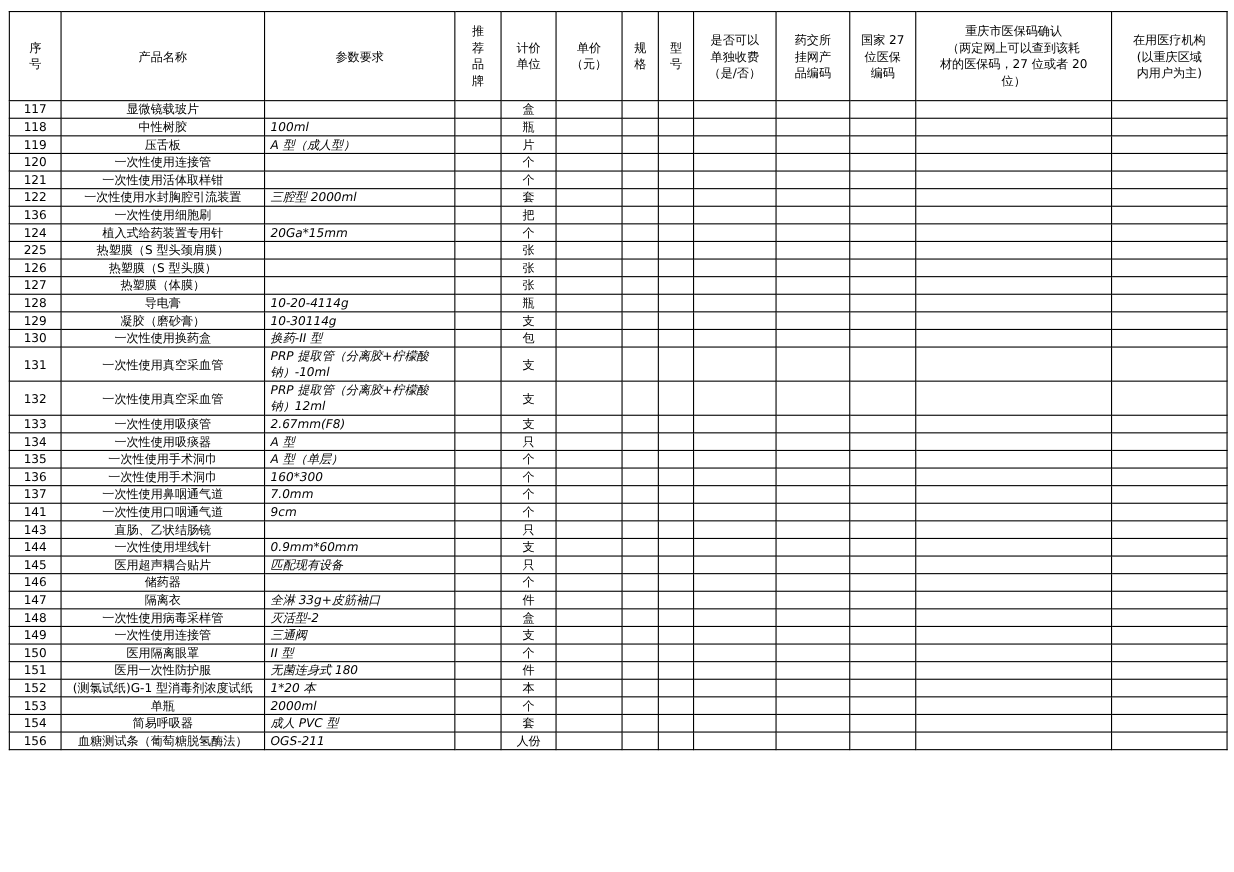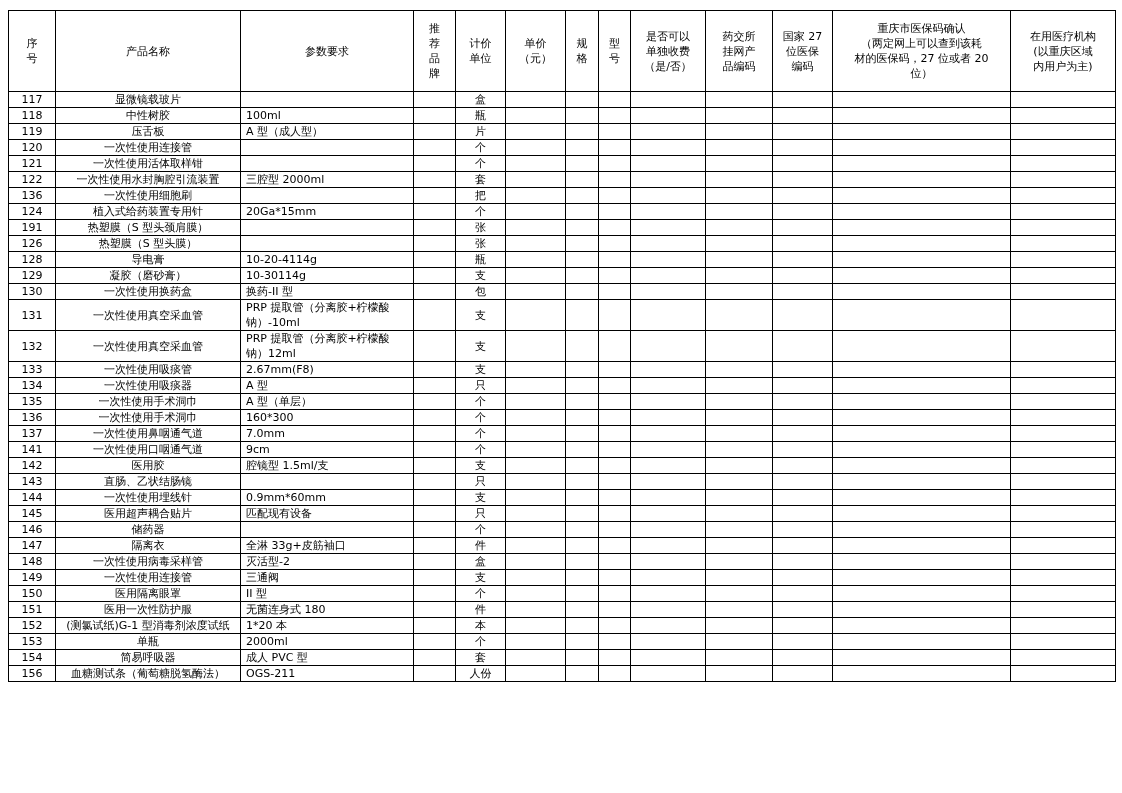--- a/index.html
+++ b/index.html
@@ -31,20 +31,21 @@
     padding: 1px 2px;
   }
   table.product-table tbody td {
     height: 15px;
     text-align: center;
     padding: 0 2px;
   }
   table.product-table tbody td.c-param {
     text-align: left;
     padding-left: 5px;
+    font-style: italic;
   }
 </style>
 </head>
 <body>
 
 <div class="page">
   <table class="product-table">
     <colgroup>
       <col style="width:47px">
         <col style="width:185px">
@@ -211,37 +212,52 @@
           <td></td>
           <td></td>
           <td></td>
           <td></td>
           <td></td>
           <td></td>
           <td></td>
           <td></td>
         </tr>
         <tr>
-          <td>191</td>
+          <td>225</td>
           <td>热塑膜（S 型头颈肩膜）</td>
           <td class="c-param"></td>
           <td></td>
           <td>张</td>
           <td></td>
           <td></td>
           <td></td>
           <td></td>
           <td></td>
           <td></td>
           <td></td>
           <td></td>
         </tr>
         <tr>
           <td>126</td>
           <td>热塑膜（S 型头膜）</td>
+          <td class="c-param"></td>
+          <td></td>
+          <td>张</td>
+          <td></td>
+          <td></td>
+          <td></td>
+          <td></td>
+          <td></td>
+          <td></td>
+          <td></td>
+          <td></td>
+        </tr>
+        <tr>
+          <td>127</td>
+          <td>热塑膜（体膜）</td>
           <td class="c-param"></td>
           <td></td>
           <td>张</td>
           <td></td>
           <td></td>
           <td></td>
           <td></td>
           <td></td>
           <td></td>
           <td></td>
@@ -396,35 +412,20 @@
           <td></td>
           <td></td>
           <td></td>
         </tr>
         <tr>
           <td>141</td>
           <td>一次性使用口咽通气道</td>
           <td class="c-param">9cm</td>
           <td></td>
           <td>个</td>
-          <td></td>
-          <td></td>
-          <td></td>
-          <td></td>
-          <td></td>
-          <td></td>
-          <td></td>
-          <td></td>
-        </tr>
-        <tr>
-          <td>142</td>
-          <td>医用胶</td>
-          <td class="c-param">腔镜型 1.5ml/支</td>
-          <td></td>
-          <td>支</td>
           <td></td>
           <td></td>
           <td></td>
           <td></td>
           <td></td>
           <td></td>
           <td></td>
           <td></td>
         </tr>
         <tr>

